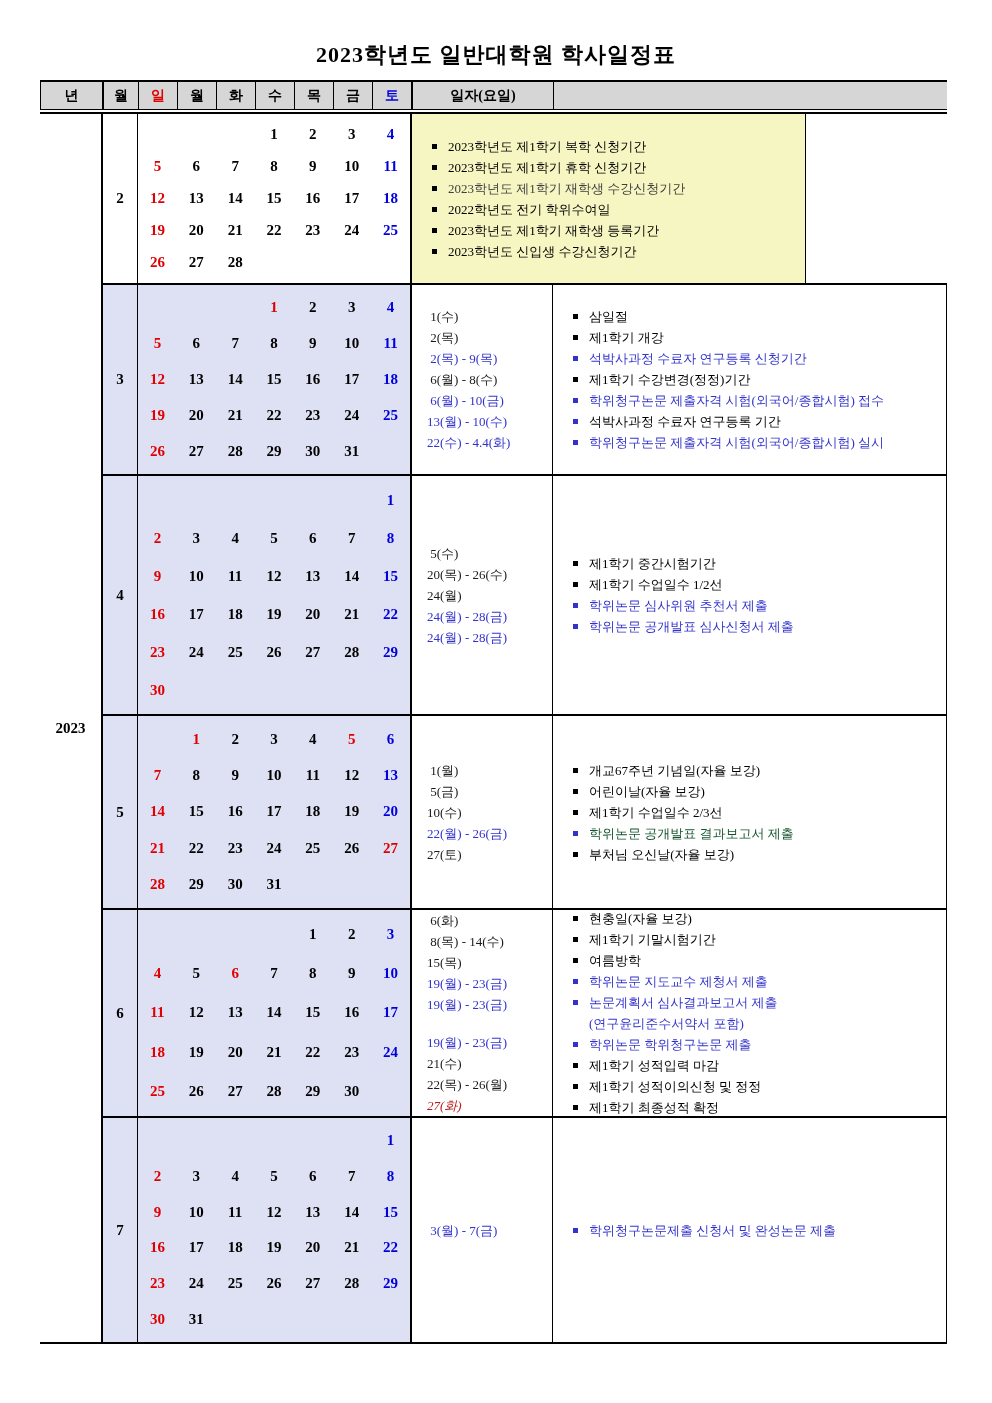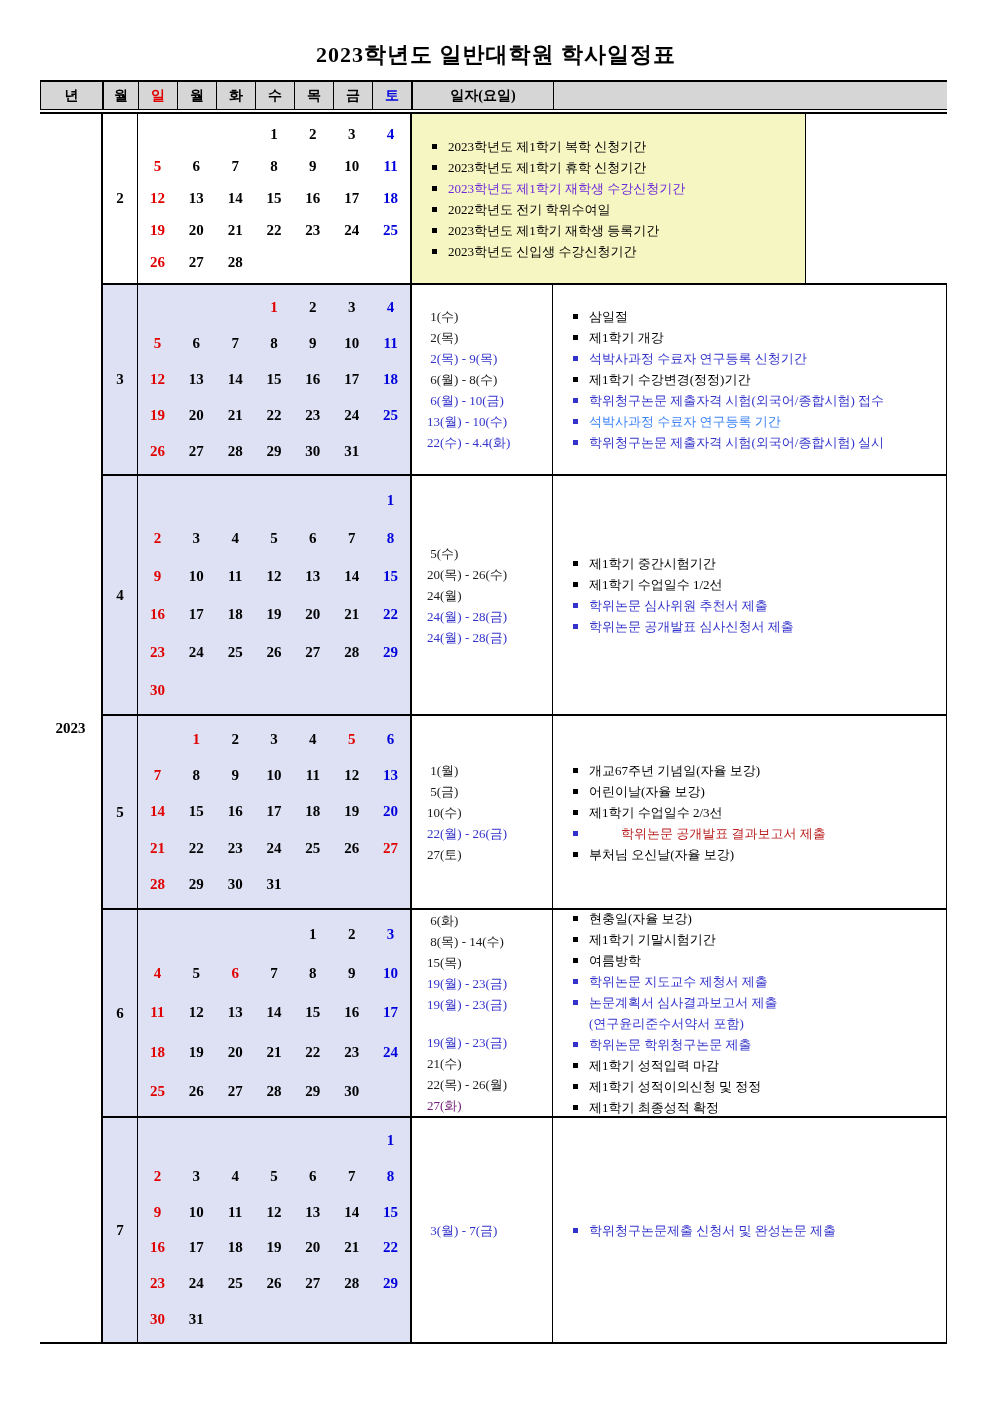--- a/index.html
+++ b/index.html
@@ -135,21 +135,21 @@
                 <div class="cal-day" style="color: rgb(0, 0, 0);">28</div>
                 <div class="cal-day"></div>
                 <div class="cal-day"></div>
                 <div class="cal-day"></div>
                 <div class="cal-day"></div>
               </div>
             </div>
             <div class="contcol" style="background: rgb(246, 246, 195);">
               <div class="sch-line"><div class="bullet" style="background: rgb(0, 0, 0);"></div><span class="ctext" style="color: rgb(0, 0, 0);">2023학년도 제1학기 복학 신청기간</span></div>
               <div class="sch-line"><div class="bullet" style="background: rgb(0, 0, 0);"></div><span class="ctext" style="color: rgb(0, 0, 0);">2023학년도 제1학기 휴학 신청기간</span></div>
-              <div class="sch-line"><div class="bullet" style="background: rgb(0, 0, 0);"></div><span class="ctext" style="color: #6d28d9;">2023학년도 제1학기 재학생 수강신청기간</span></div>
+              <div class="sch-line"><div class="bullet" style="background: rgb(0, 0, 0);"></div><span class="ctext" style="color: #404040;">2023학년도 제1학기 재학생 수강신청기간</span></div>
               <div class="sch-line"><div class="bullet" style="background: rgb(0, 0, 0);"></div><span class="ctext" style="color: rgb(0, 0, 0);">2022학년도 전기 학위수여일</span></div>
               <div class="sch-line"><div class="bullet" style="background: rgb(0, 0, 0);"></div><span class="ctext" style="color: rgb(0, 0, 0);">2023학년도 제1학기 재학생 등록기간</span></div>
               <div class="sch-line"><div class="bullet" style="background: rgb(0, 0, 0);"></div><span class="ctext" style="color: rgb(0, 0, 0);">2023학년도 신입생 수강신청기간</span></div>
             </div>
           </div>
           <div class="month-row m1">
             <div class="mcell" style="background: rgb(222, 225, 243);">3</div>
             <div class="cal" style="background: rgb(222, 225, 243);">
               <div class="cal-week">
                 <div class="cal-day"></div>
@@ -205,21 +205,21 @@
               <div class="sch-line" style="color: rgb(51, 51, 204);"> 6(월) - 10(금)</div>
               <div class="sch-line" style="color: rgb(51, 51, 204);">13(월) - 10(수)</div>
               <div class="sch-line" style="color: rgb(51, 51, 204);">22(수) - 4.4(화)</div>
             </div>
             <div class="contcol" style="background: rgb(255, 255, 255);">
               <div class="sch-line"><div class="bullet" style="background: rgb(0, 0, 0);"></div><span class="ctext" style="color: rgb(0, 0, 0);">삼일절</span></div>
               <div class="sch-line"><div class="bullet" style="background: rgb(0, 0, 0);"></div><span class="ctext" style="color: rgb(0, 0, 0);">제1학기 개강</span></div>
               <div class="sch-line"><div class="bullet" style="background: rgb(51, 51, 204);"></div><span class="ctext" style="color: rgb(51, 51, 204);">석박사과정 수료자 연구등록 신청기간</span></div>
               <div class="sch-line"><div class="bullet" style="background: rgb(0, 0, 0);"></div><span class="ctext" style="color: rgb(0, 0, 0);">제1학기 수강변경(정정)기간</span></div>
               <div class="sch-line"><div class="bullet" style="background: rgb(51, 51, 204);"></div><span class="ctext" style="color: rgb(51, 51, 204);">학위청구논문 제출자격 시험(외국어/종합시험) 접수</span></div>
-              <div class="sch-line"><div class="bullet" style="background: rgb(51, 51, 204);"></div><span class="ctext" style="color: #3b82f6;">석박사과정 수료자 연구등록 기간</span></div>
+              <div class="sch-line"><div class="bullet" style="background: rgb(51, 51, 204);"></div><span class="ctext" style="color: #000000;">석박사과정 수료자 연구등록 기간</span></div>
               <div class="sch-line"><div class="bullet" style="background: rgb(51, 51, 204);"></div><span class="ctext" style="color: rgb(51, 51, 204);">학위청구논문 제출자격 시험(외국어/종합시험) 실시</span></div>
             </div>
           </div>
           <div class="month-row m2">
             <div class="mcell" style="background: rgb(222, 225, 243);">4</div>
             <div class="cal" style="background: rgb(222, 225, 243);">
               <div class="cal-week">
                 <div class="cal-day"></div>
                 <div class="cal-day"></div>
                 <div class="cal-day"></div>
@@ -341,21 +341,21 @@
               <div class="sch-line" style="color: rgb(26, 26, 26);"> 1(월)</div>
               <div class="sch-line" style="color: rgb(26, 26, 26);"> 5(금)</div>
               <div class="sch-line" style="color: rgb(26, 26, 26);">10(수)</div>
               <div class="sch-line" style="color: rgb(51, 51, 204);">22(월) - 26(금)</div>
               <div class="sch-line" style="color: rgb(26, 26, 26);">27(토)</div>
             </div>
             <div class="contcol" style="background: rgb(255, 255, 255);">
               <div class="sch-line"><div class="bullet" style="background: rgb(0, 0, 0);"></div><span class="ctext" style="color: rgb(0, 0, 0);">개교67주년 기념일(자율 보강)</span></div>
               <div class="sch-line"><div class="bullet" style="background: rgb(0, 0, 0);"></div><span class="ctext" style="color: rgb(0, 0, 0);">어린이날(자율 보강)</span></div>
               <div class="sch-line"><div class="bullet" style="background: rgb(0, 0, 0);"></div><span class="ctext" style="color: rgb(0, 0, 0);">제1학기 수업일수 2/3선</span></div>
-              <div class="sch-line"><div class="bullet" style="background: rgb(51, 51, 204);"></div><span class="ctext" style="color: #b91c1c; margin-left: 32px;">학위논문 공개발표 결과보고서 제출</span></div>
+              <div class="sch-line"><div class="bullet" style="background: rgb(51, 51, 204);"></div><span class="ctext" style="color: #14532d;">학위논문 공개발표 결과보고서 제출</span></div>
               <div class="sch-line"><div class="bullet" style="background: rgb(0, 0, 0);"></div><span class="ctext" style="color: rgb(0, 0, 0);">부처님 오신날(자율 보강)</span></div>
             </div>
           </div>
           <div class="month-row m4">
             <div class="mcell" style="background: rgb(222, 225, 243);">6</div>
             <div class="cal" style="background: rgb(222, 225, 243);">
               <div class="cal-week">
                 <div class="cal-day"></div>
                 <div class="cal-day"></div>
                 <div class="cal-day"></div>
@@ -404,21 +404,21 @@
             <div class="datecol" style="background: rgb(255, 255, 255);">
               <div class="sch-line" style="color: rgb(26, 26, 26);"> 6(화)</div>
               <div class="sch-line" style="color: rgb(26, 26, 26);"> 8(목) - 14(수)</div>
               <div class="sch-line" style="color: rgb(26, 26, 26);">15(목)</div>
               <div class="sch-line" style="color: rgb(51, 51, 204);">19(월) - 23(금)</div>
               <div class="sch-line" style="color: rgb(51, 51, 204);">19(월) - 23(금)</div>
               <div class="sch-line" style="color: rgb(51, 51, 204);"></div>
               <div class="sch-line" style="color: rgb(51, 51, 204);">19(월) - 23(금)</div>
               <div class="sch-line" style="color: rgb(26, 26, 26);">21(수)</div>
               <div class="sch-line" style="color: rgb(26, 26, 26);">22(목) - 26(월)</div>
-              <div class="sch-line" style="color: #701a75;">27(화)</div>
+              <div class="sch-line" style="color: #b91c1c; font-style: italic;">27(화)</div>
             </div>
             <div class="contcol" style="background: rgb(255, 255, 255);">
               <div class="sch-line"><div class="bullet" style="background: rgb(0, 0, 0);"></div><span class="ctext" style="color: rgb(0, 0, 0);">현충일(자율 보강)</span></div>
               <div class="sch-line"><div class="bullet" style="background: rgb(0, 0, 0);"></div><span class="ctext" style="color: rgb(0, 0, 0);">제1학기 기말시험기간</span></div>
               <div class="sch-line"><div class="bullet" style="background: rgb(0, 0, 0);"></div><span class="ctext" style="color: rgb(0, 0, 0);">여름방학</span></div>
               <div class="sch-line"><div class="bullet" style="background: rgb(51, 51, 204);"></div><span class="ctext" style="color: rgb(51, 51, 204);">학위논문 지도교수 제청서 제출</span></div>
               <div class="sch-line"><div class="bullet" style="background: rgb(51, 51, 204);"></div><span class="ctext" style="color: rgb(51, 51, 204);">논문계획서 심사결과보고서 제출</span></div>
               <div class="sch-line"><div class="bullet hidden" style="background: rgb(51, 51, 204);"></div><span class="ctext" style="color: rgb(51, 51, 204);">(연구윤리준수서약서 포함)</span></div>
               <div class="sch-line"><div class="bullet" style="background: rgb(51, 51, 204);"></div><span class="ctext" style="color: rgb(51, 51, 204);">학위논문 학위청구논문 제출</span></div>
               <div class="sch-line"><div class="bullet" style="background: rgb(0, 0, 0);"></div><span class="ctext" style="color: rgb(0, 0, 0);">제1학기 성적입력 마감</span></div>

